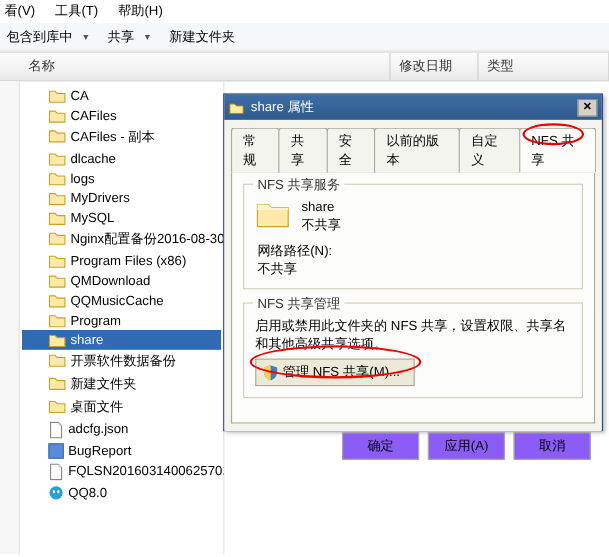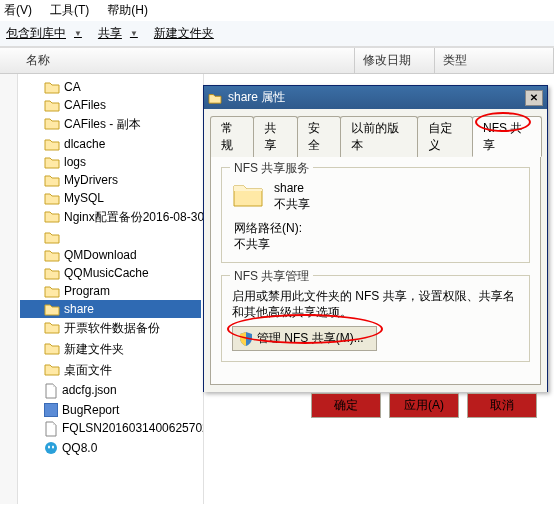--- a/index.html
+++ b/index.html
@@ -1,21 +1,21 @@
 <!DOCTYPE html>
 <html><head>
 <meta charset="utf-8">
 <style>
 * { margin: 0; padding: 0; box-sizing: border-box; font-family: "Microsoft YaHei", SimSun, Arial, sans-serif; font-size: 12px; }
 body { background: #fff; width: 554px; height: 506px; overflow: hidden; position: relative; }
 
 .menubar { display: flex; gap: 18px; padding: 2px 4px; color: #000; }
 .menu-item { cursor: default; }
 .toolbar { display: flex; align-items: center; gap: 16px; padding: 4px 6px; background: #f5f8fb; border-bottom: 1px solid #ddd; }
-.tb-item { display: flex; align-items: center; gap: 4px; cursor: default; text-decoration: underline; }
+.tb-item { display: flex; align-items: center; gap: 4px; cursor: default; }
 .tb-dropdown::after { content: "▼"; font-size: 8px; margin-left: 4px; color: #555; }
 
 .columns-header { display: flex; background: linear-gradient(#fdfdfd,#eaeaea); border-top: 1px solid #ddd; border-bottom: 1px solid #ccc; }
 .col { padding: 4px 8px; border-right: 1px solid #ccc; color: #333; }
 .col-name { width: 355px; padding-left: 26px; }
 .col-date { width: 80px; }
 .col-type { flex: 1; }
 
 .explorer-body { display: flex; height: 430px; }
 .nav-col { width: 18px; background: #f7f7f7; border-right: 1px solid #e0e0e0; }
@@ -38,21 +38,21 @@
 .tab-panel { background: #fcfcfb; border: 1px solid #aca899; border-top: none; flex: 1; padding: 10px; }
 .group { border: 1px solid #d0cdb8; padding: 12px 10px 10px; margin-bottom: 12px; position: relative; background: #fcfcfb; }
 .group-title { position: absolute; top: -8px; left: 8px; background: #fcfcfb; padding: 0 4px; color: #333; }
 .big-folder { display: flex; gap: 10px; margin-bottom: 8px; }
 .big-folder-icon { width: 32px; height: 28px; }
 .share-info { line-height: 16px; }
 .netpath { margin-top: 4px; line-height: 16px; padding-left: 2px; }
 .manage-btn { display: inline-flex; align-items: center; gap: 4px; padding: 3px 12px 3px 6px; background: #ece9d8; border: 1px solid #aca899; cursor: default; margin-top: 6px; }
 .shield { width: 14px; height: 14px; }
 .dlg-buttons { display: flex; justify-content: flex-end; gap: 8px; padding: 8px 4px 0; }
-.dlg-btn { width: 70px; padding: 3px 0; text-align: center; background: #b91c1c; border: 1px solid #aca899; cursor: default; }
+.dlg-btn { width: 70px; padding: 3px 0; text-align: center; background: #8b5cf6; border: 1px solid #aca899; cursor: default; }
 
 .highlight1 { position: absolute; left: 475px; top: 112px; width: 56px; height: 20px; border: 2px solid #e00; border-radius: 50%; pointer-events: none; z-index: 10; }
 .highlight2 { position: absolute; left: 227px; top: 314px; width: 156px; height: 30px; border: 2px solid #e00; border-radius: 50%; pointer-events: none; z-index: 10; }
 </style>
 </head>
 <body>
 
 <div class="menubar">
   <span class="menu-item">看(V)</span>
   <span class="menu-item">工具(T)</span>
@@ -119,20 +119,21 @@
       <div class="tree-row">
         <svg class="folder-icon" viewBox="0 0 16 14">
           <path fill="#ffe9a6" stroke="#c9a227" d="M1 3h5l2 2h7v8H1z"></path>
         </svg>
         <span>Nginx配置备份2016-08-30</span>
       </div>
       <div class="tree-row">
         <svg class="folder-icon" viewBox="0 0 16 14">
           <path fill="#ffe9a6" stroke="#c9a227" d="M1 3h5l2 2h7v8H1z"></path>
         </svg>
+        <span>Program Files (x86)</span>
       </div>
       <div class="tree-row">
         <svg class="folder-icon" viewBox="0 0 16 14">
           <path fill="#ffe9a6" stroke="#c9a227" d="M1 3h5l2 2h7v8H1z"></path>
         </svg>
         <span>QMDownload</span>
       </div>
       <div class="tree-row">
         <svg class="folder-icon" viewBox="0 0 16 14">
           <path fill="#ffe9a6" stroke="#c9a227" d="M1 3h5l2 2h7v8H1z"></path>

